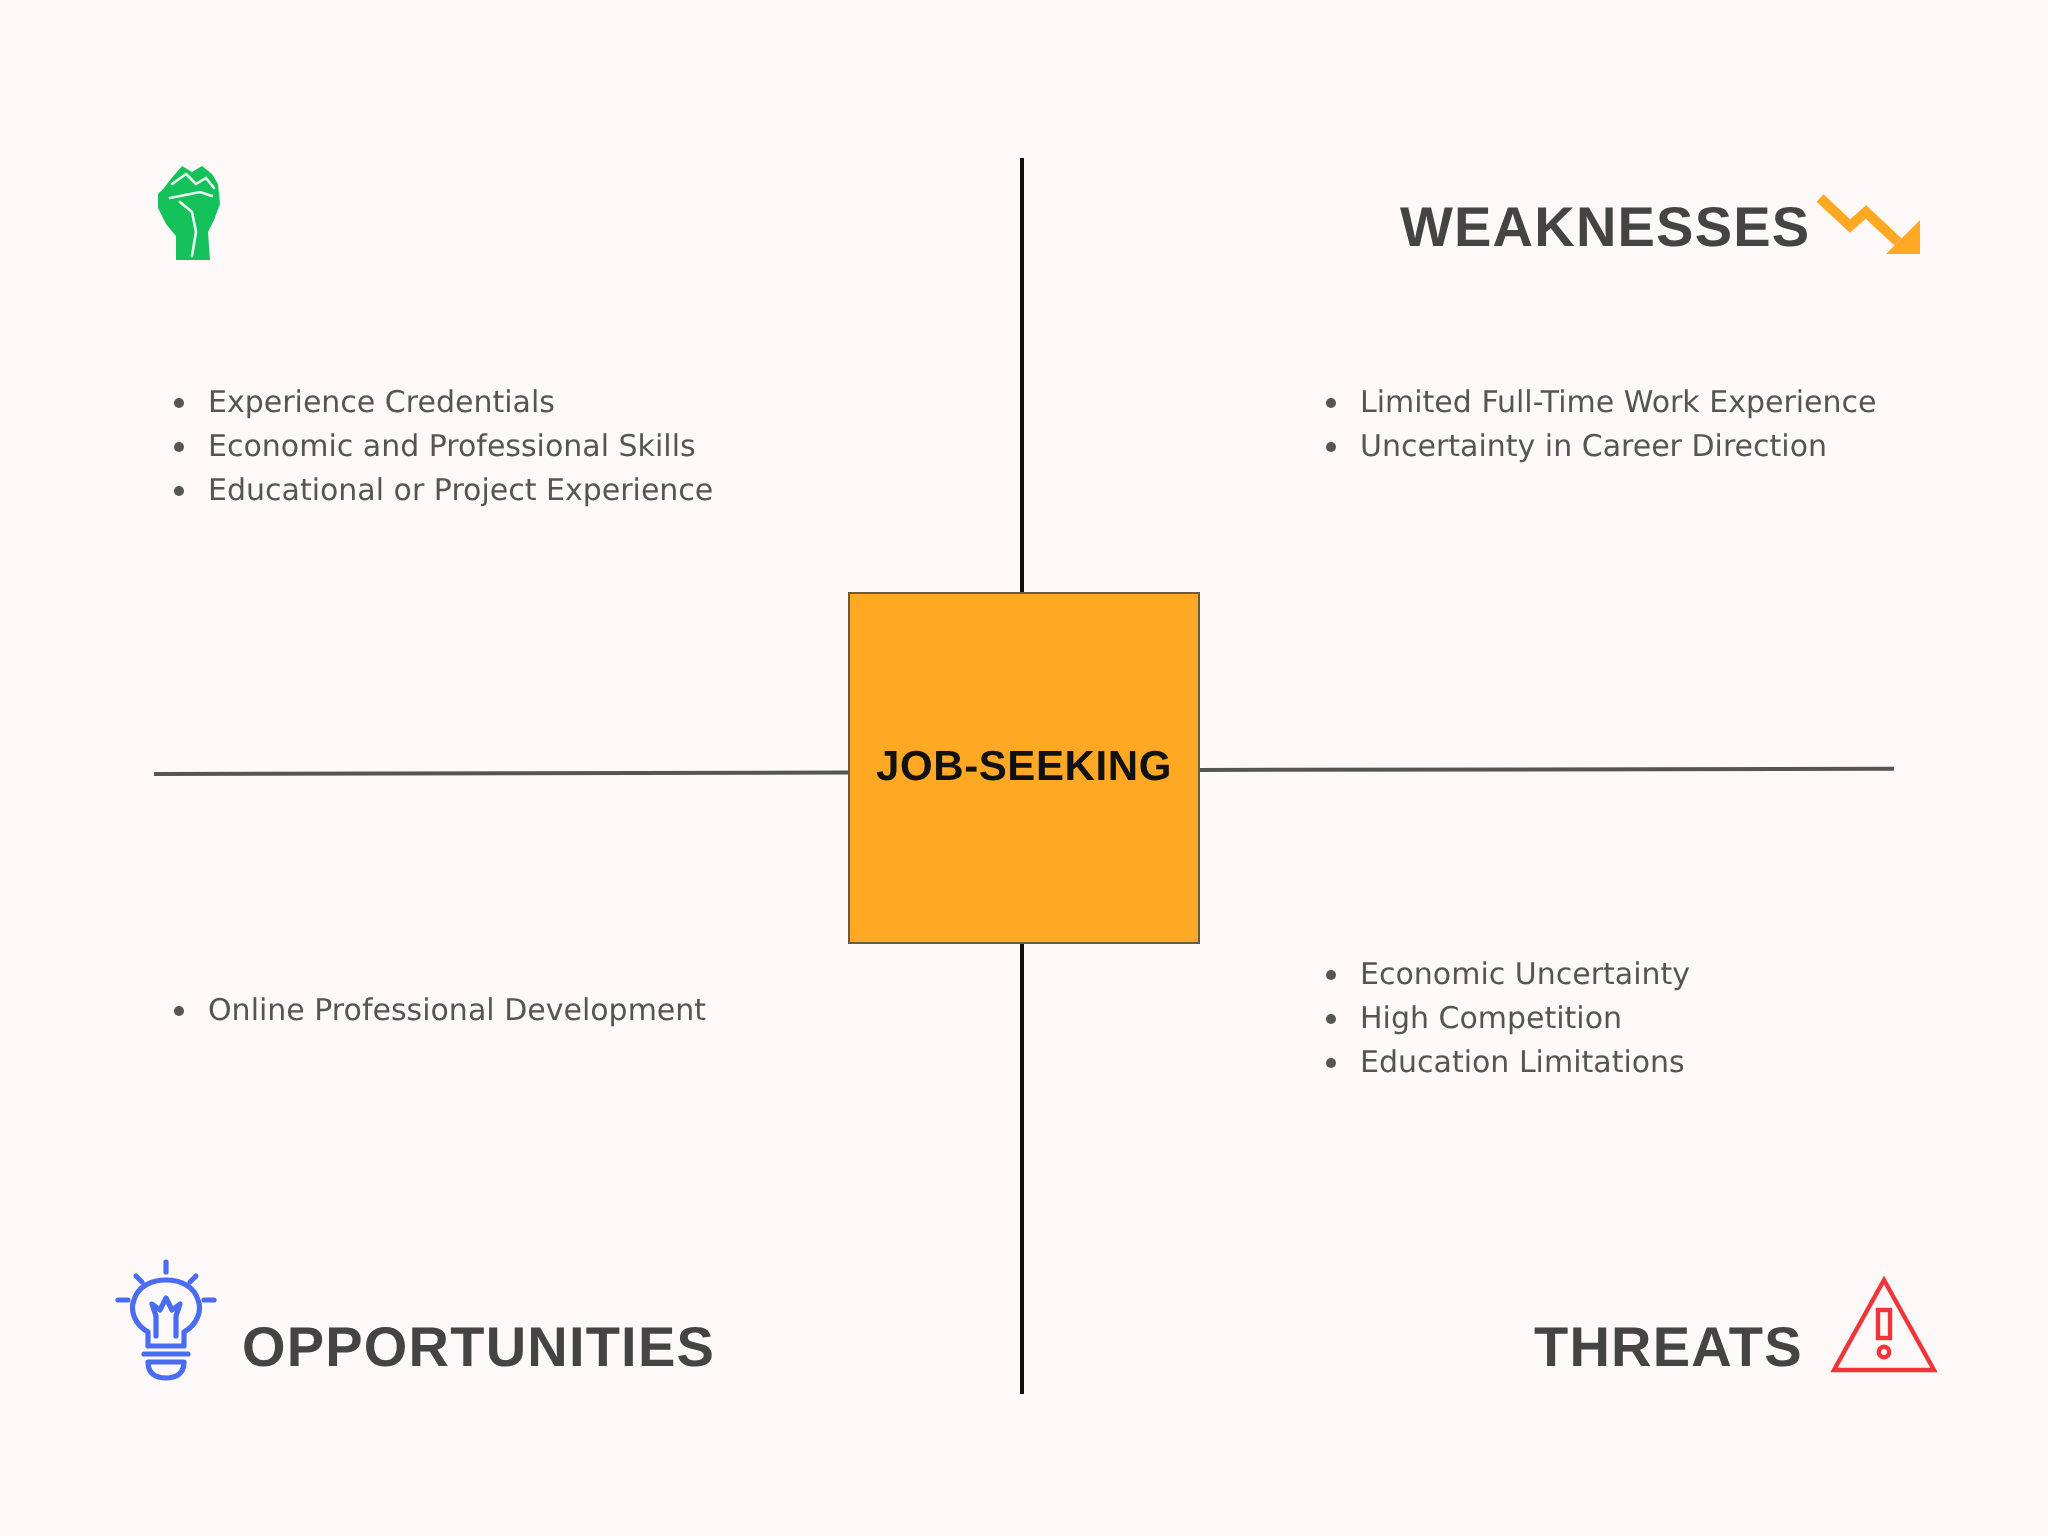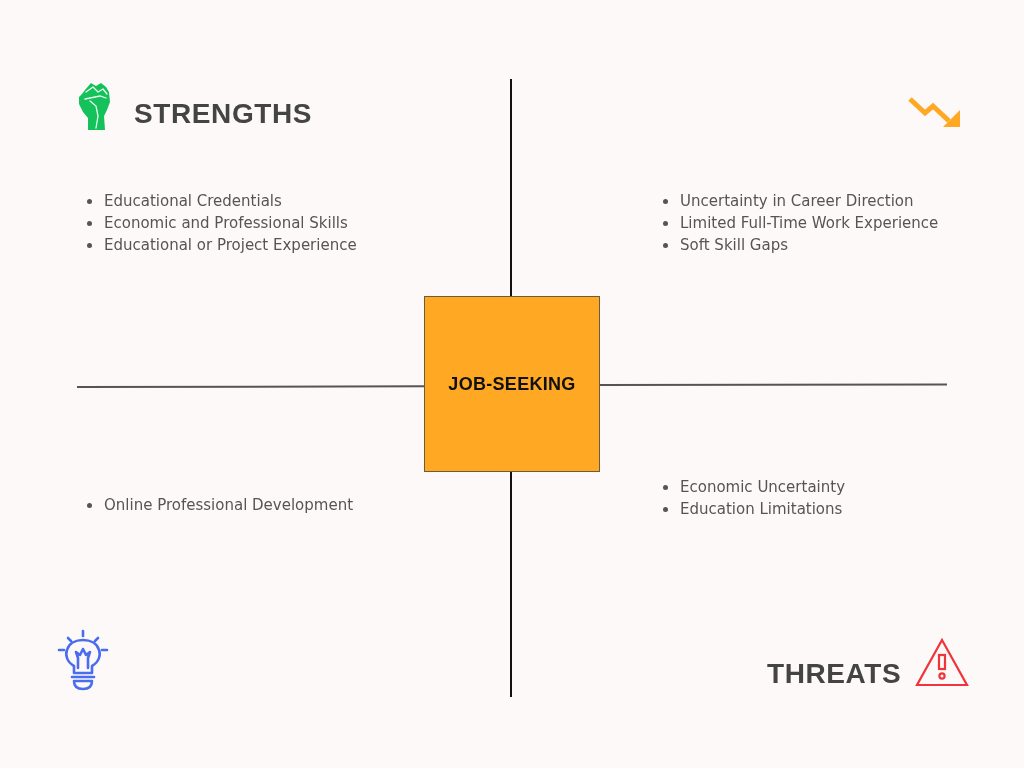--- a/index.html
+++ b/index.html
@@ -42,21 +42,21 @@
       background: #ffa823;
       border: 1.5px solid #6b5a3c;
       display: flex; flex-direction: column;
       align-items: center; justify-content: center;
       text-align: center;
     }
     .center-box span {
       display: block;
       font-family: "Liberation Sans", sans-serif;
       font-weight: bold;
-      font-size: 18px;
+      font-size: 21px;
       line-height: 32px;
       color: #111;
       letter-spacing: 0.3px;
     }
 
     .heading {
       position: absolute;
       font-family: "Liberation Sans", sans-serif;
       font-weight: bold;
       font-size: 28px;
@@ -110,37 +110,36 @@
   <div class="vline"></div>
   <div class="hline-left"></div>
   <div class="hline-right"></div>
 
   <div class="icon i-fist">
     <svg width="38" height="52" viewBox="0 0 38 52">
       <path d="M9 10 L15 3 L20 6 L25 3 L30 7 L33 12 L34 22 L31 30 L28 36 L29 50 L12 50 L12 38 L7 32 L3 24 L3 17 L6 14 Z" fill="#14c15a"></path>
       <path d="M10 12 L17 7 M17 7 L22 12 M22 12 L27 9 M27 9 L31 14 M9 19 L24 16 L30 18 M14 21 L20 26 L22 36 L20 48" stroke="#e8fff0" stroke-width="1.3" fill="none" stroke-linecap="round"></path>
     </svg>
   </div>
-  <div class="heading h-strengths">STRENGTHS</div>
   <ul class="list l-strengths">
-    <li>Educational Credentials</li>
+    <li>Experience Credentials</li>
     <li>Economic and Professional Skills</li>
     <li>Educational or Project Experience</li>
   </ul>
 
+  <div class="heading h-weaknesses">WEAKNESSES</div>
   <div class="icon i-trend">
     <svg width="56" height="34" viewBox="0 0 56 34">
       <polyline points="3,3 18,17 26,10 42,25" fill="none" stroke="#ffa823" stroke-width="5" stroke-linejoin="miter" stroke-linecap="butt"></polyline>
       <polygon points="36,31 53,31 53,14" fill="#ffa823"></polygon>
     </svg>
   </div>
   <ul class="list l-weaknesses">
+    <li>Limited Full-Time Work Experience</li>
     <li>Uncertainty in Career Direction</li>
-    <li>Limited Full-Time Work Experience</li>
-    <li>Soft Skill Gaps</li>
   </ul>
 
   <div class="center-box">
     <span>JOB-SEEKING</span>
   </div>
 
   <ul class="list l-opportunities">
     <li>Online Professional Development</li>
   </ul>
   <div class="icon i-bulb">
@@ -151,23 +150,25 @@
         <line x1="42" y1="10" x2="39" y2="13"></line>
         <line x1="3" y1="22" x2="8" y2="22"></line>
         <line x1="46" y1="22" x2="51" y2="22"></line>
         <path d="M18 45 L18 38 C11 34 9 27 11 22 C13 15 20 12 27 12 C34 12 41 15 43 22 C45 27 43 34 36 38 L36 45 Z"></path>
         <path d="M22 40 L22 30 L20 24 L24 27 L27 21 L30 27 L34 24 L32 30 L32 40"></path>
         <line x1="16" y1="49" x2="38" y2="49"></line>
         <path d="M18 53 L36 53 C36 59 32 61 27 61 C22 61 18 59 18 53 Z"></path>
       </g>
     </svg>
   </div>
+  <div class="heading h-opportunities">OPPORTUNITIES</div>
 
   <ul class="list l-threats">
     <li>Economic Uncertainty</li>
+    <li>High Competition</li>
     <li>Education Limitations</li>
   </ul>
   <div class="heading h-threats">THREATS</div>
   <div class="icon i-alert">
     <svg width="56" height="50" viewBox="0 0 56 50">
       <g stroke="#f0353a" stroke-width="2.2" fill="none" stroke-linejoin="miter">
         <polygon points="28,2 53,47 3,47"></polygon>
         <rect x="25" y="17" width="6" height="14"></rect>
         <circle cx="28" cy="38" r="2.6"></circle>
       </g>

